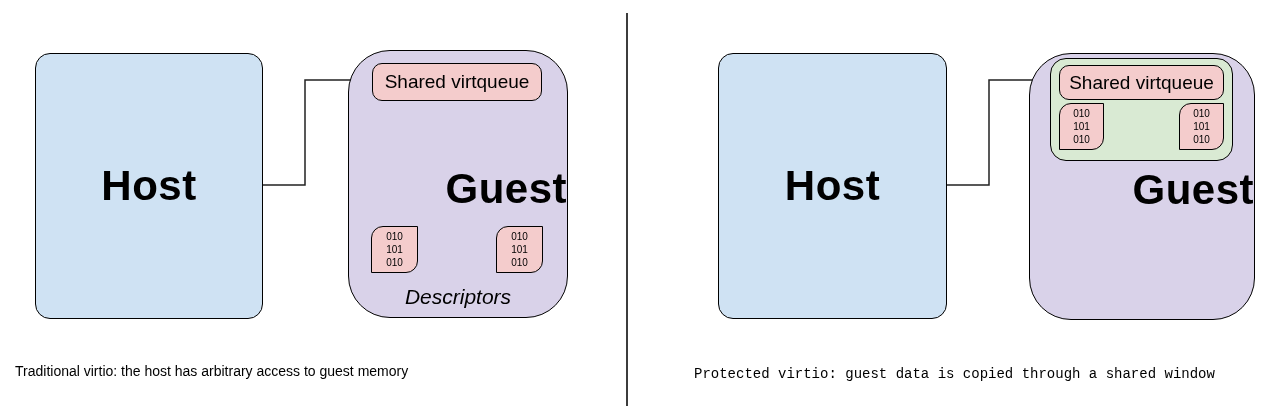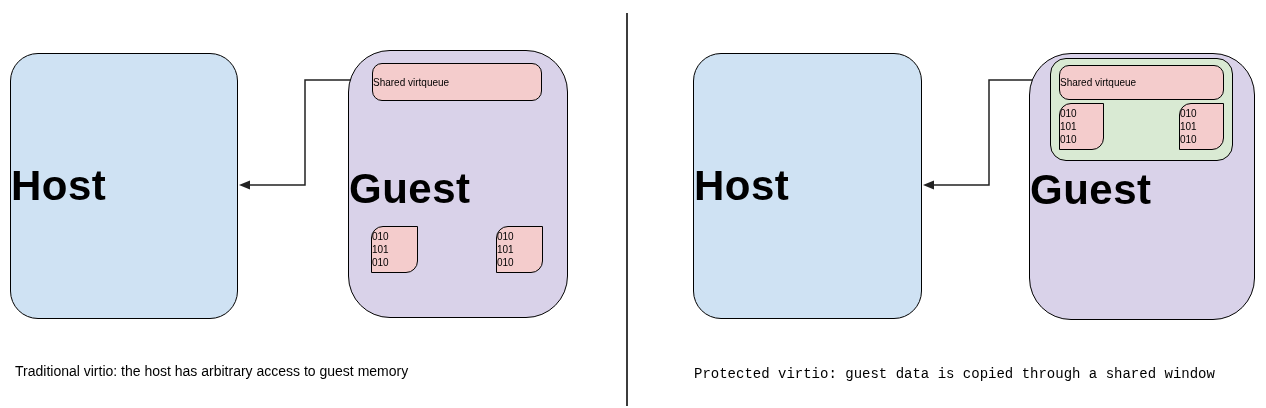--- a/index.html
+++ b/index.html
@@ -12,66 +12,67 @@
     color: #000000;
     overflow: hidden;
   }
   .box {
     position: absolute;
     box-sizing: border-box;
     border: 1.5px solid var(--border, #000);
   }
   .host-box {
     background: var(--host_fill, #cfe2f3);
-    border-radius: 28px;
+    border-radius: 15px;
     display: flex;
     align-items: center;
-    justify-content: flex-start;
+    justify-content: center;
+    margin-left: 25px;
   }
   .guest-box {
     background: var(--guest_fill, #d9d2e9);
     border-radius: 42px;
   }
   .big-label {
     font-size: 42px;
     font-weight: bold;
     letter-spacing: 0.5px;
   }
   .guest-label {
     position: absolute;
     left: 0; right: 0;
-    text-align: left;
+    text-align: right;
   }
   .vq-box {
     position: absolute;
     box-sizing: border-box;
     background: var(--queue_fill, #f4cccc);
     border: 1.5px solid var(--border, #000);
     border-radius: 10px;
     display: flex;
     align-items: center;
-    justify-content: flex-start;
-    font-size: 10px;
+    justify-content: center;
+    font-size: 19px;
   }
   .window-box {
     position: absolute;
     box-sizing: border-box;
     background: var(--window_fill, #d9ead3);
     border: 1.5px solid var(--border, #000);
     border-radius: 16px;
   }
   .desc-box {
     position: absolute;
     box-sizing: border-box;
     background: var(--queue_fill, #f4cccc);
     border: 1.5px solid var(--border, #000);
     border-radius: 12px 0 12px 0;
     display: flex;
     align-items: center;
-    justify-content: flex-start;
+    justify-content: center;
   }
   .binary {
     font-size: 10px;
     line-height: 13px;
     white-space: pre-line;
     text-align: left;
   }
   .descriptors-label {
     position: absolute;
     left: 0; right: 0;
@@ -147,20 +148,21 @@
 101
 010</span>
       </div>
 
       <div class="desc-box" style="left:147px; top:175px; width:47px; height:47px;">
         <span class="binary">010
 101
 010</span>
       </div>
 
+      <span class="descriptors-label" style="top:234px;">Descriptors</span>
     </div>
 
     <div class="caption" style="left:15px; top:363px;">Traditional virtio: the host has arbitrary access to guest memory</div>
   </section>
 
   <section>
 
     <div class="box host-box" style="left:693px; top:53px; width:229px; height:266px;">
       <span class="big-label">Host</span>
     </div>

